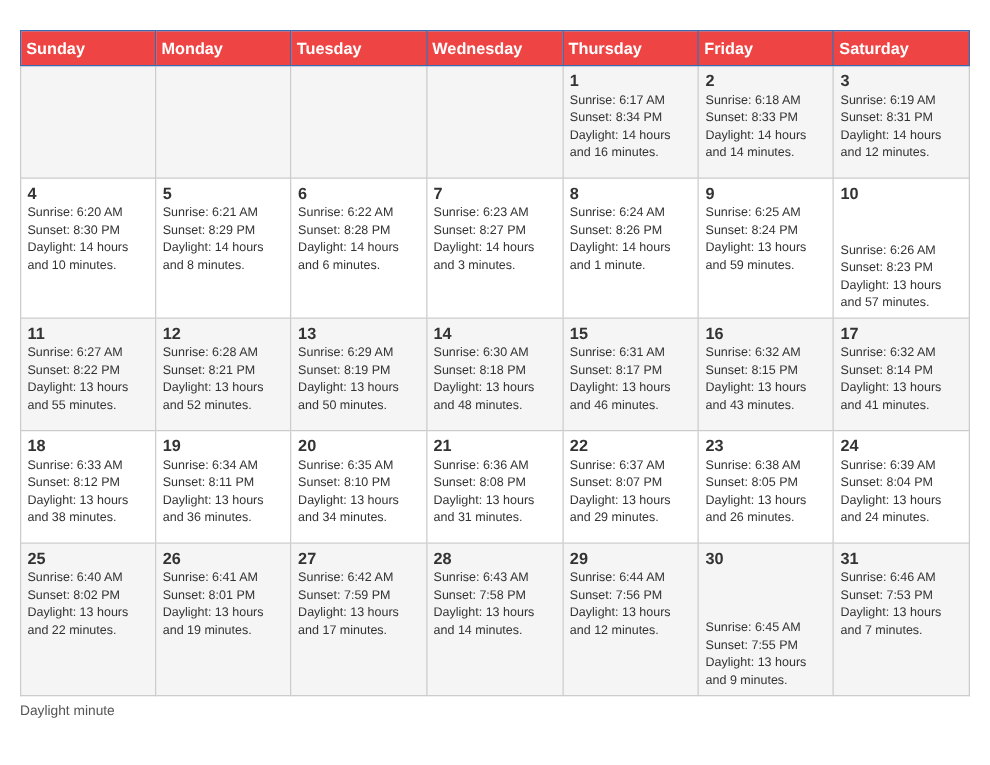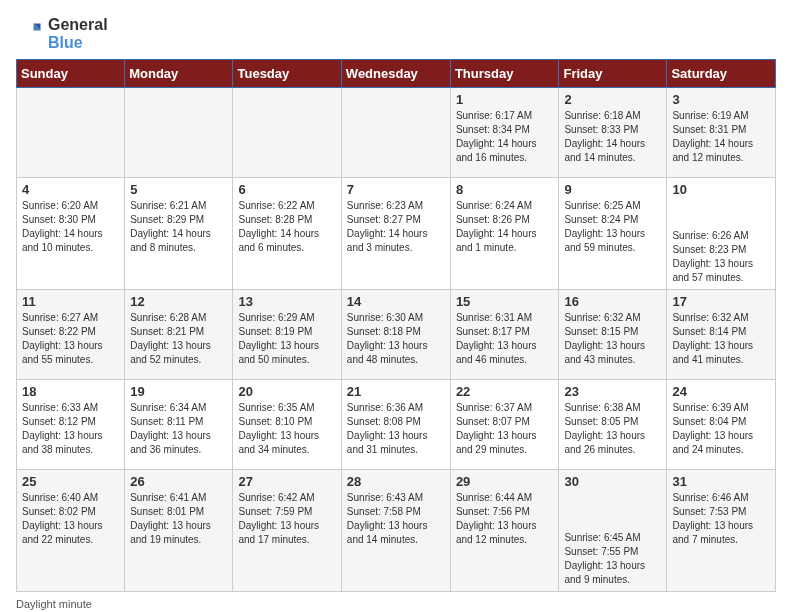--- a/index.html
+++ b/index.html
@@ -52,21 +52,21 @@
     .location {
       font-size: 15px;
       color: #555;
     }
     .calendar {
       width: 100%;
       border-collapse: collapse;
       border: 1px solid #ccc;
     }
     .calendar th {
-      background-color: #7f1d1d;
+      background-color: #ef4444;
       color: #fff;
       font-size: 13px;
       font-weight: bold;
       padding: 6px 4px;
       text-align: left;
       border: 1px solid #3a6aaf;
     }
     .calendar td {
       width: 110px;
       vertical-align: top;
@@ -101,31 +101,20 @@
       margin-top: 6px;
       font-size: 11px;
       color: #555;
       text-align: left;
     }
   </style>
 </head>
 <body>
 
 <div class="header">
-  <div class="logo">
-    <svg class="logo-icon" viewBox="0 0 32 32">
-      <rect x="0" y="0" width="32" height="32" fill="#fff"></rect>
-      <polygon points="20,4 28,12 20,12" fill="#4a7abf"></polygon>
-      <polygon points="20,4 28,4 28,12" fill="#2a5a9f"></polygon>
-    </svg>
-    <div class="logo-text">
-      <span class="logo-general">General</span>
-      <span class="logo-blue">Blue</span>
-    </div>
-  </div>
 </div>
 
 <table class="calendar">
   <thead>
     <tr>
       <th>Sunday</th>
       <th>Monday</th>
       <th>Tuesday</th>
       <th>Wednesday</th>
       <th>Thursday</th>

